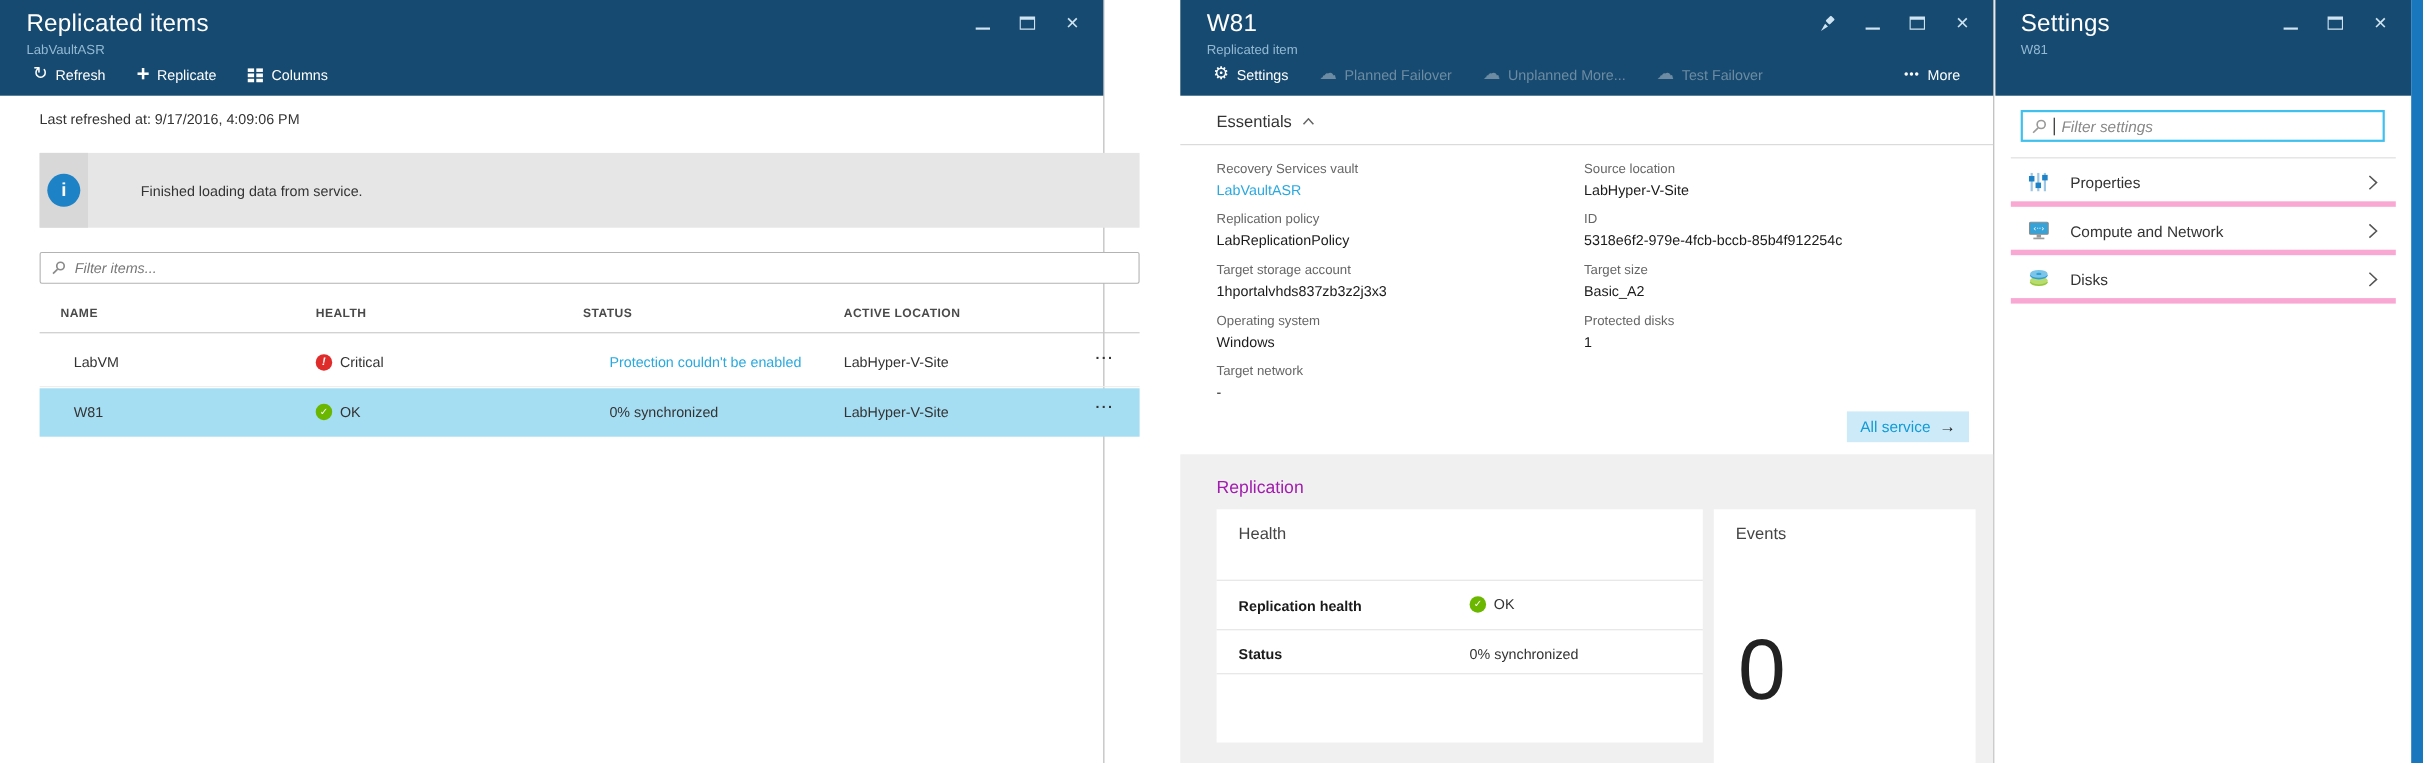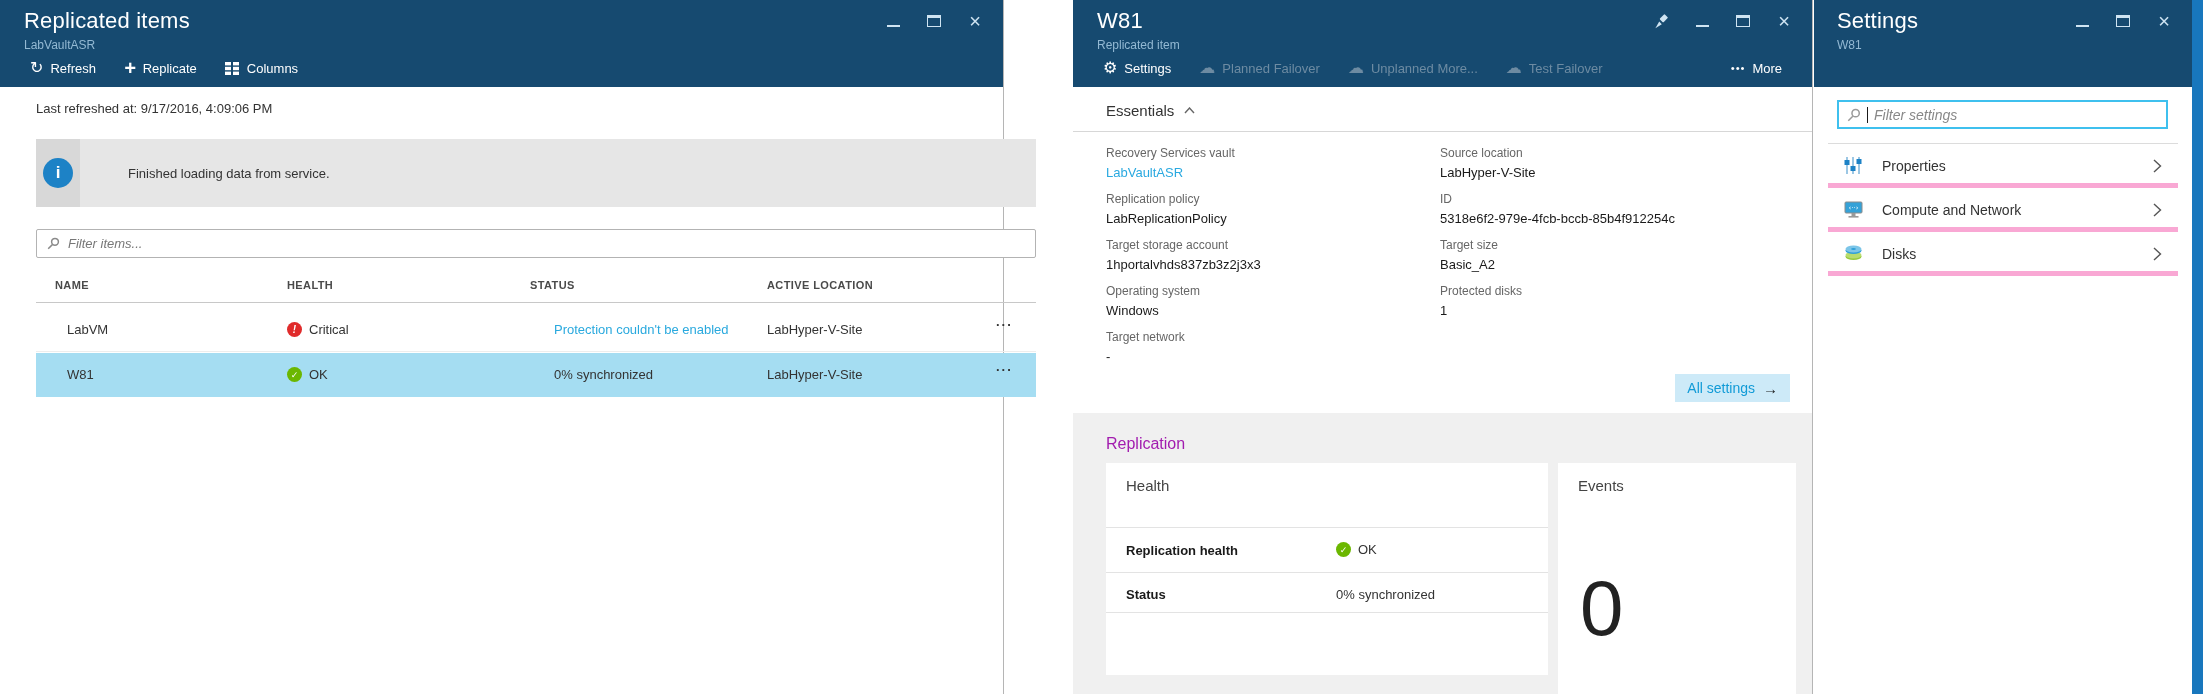--- a/index.html
+++ b/index.html
@@ -272,21 +272,21 @@
       <div class="plabel">Target size</div>
       <div class="pvalue">Basic_A2</div>
     </div>
     <div class="pair">
       <div class="plabel">Protected disks</div>
       <div class="pvalue">1</div>
     </div>
   </div>
 
   <button class="allset">
-    <span>All settings</span>
+    <span>All service</span>
     <span class="arr">→</span>
   </button>
 
   <div class="repl">
     <div class="repl-title">Replication</div>
 
     <div class="card card-health">
       <div class="card-title">Health</div>
       <div class="chr" style="top:64px"></div>
       <span class="hrow-label" style="top:80px">Replication health</span>

